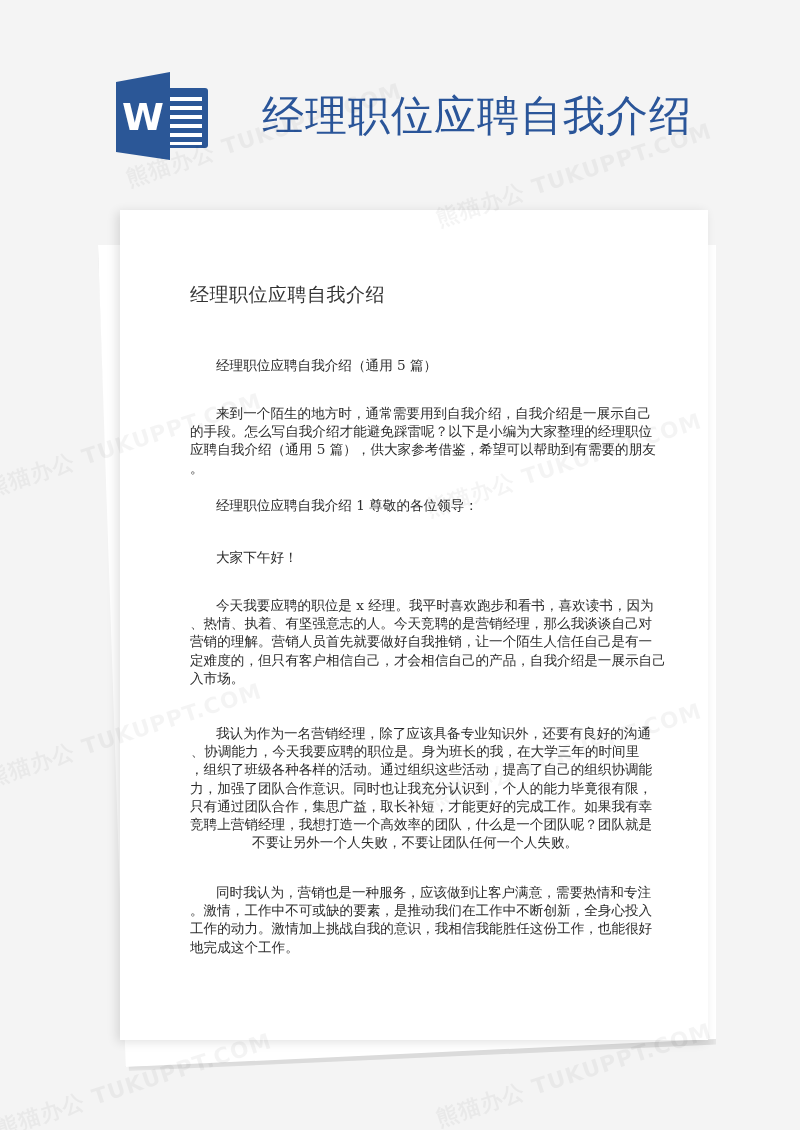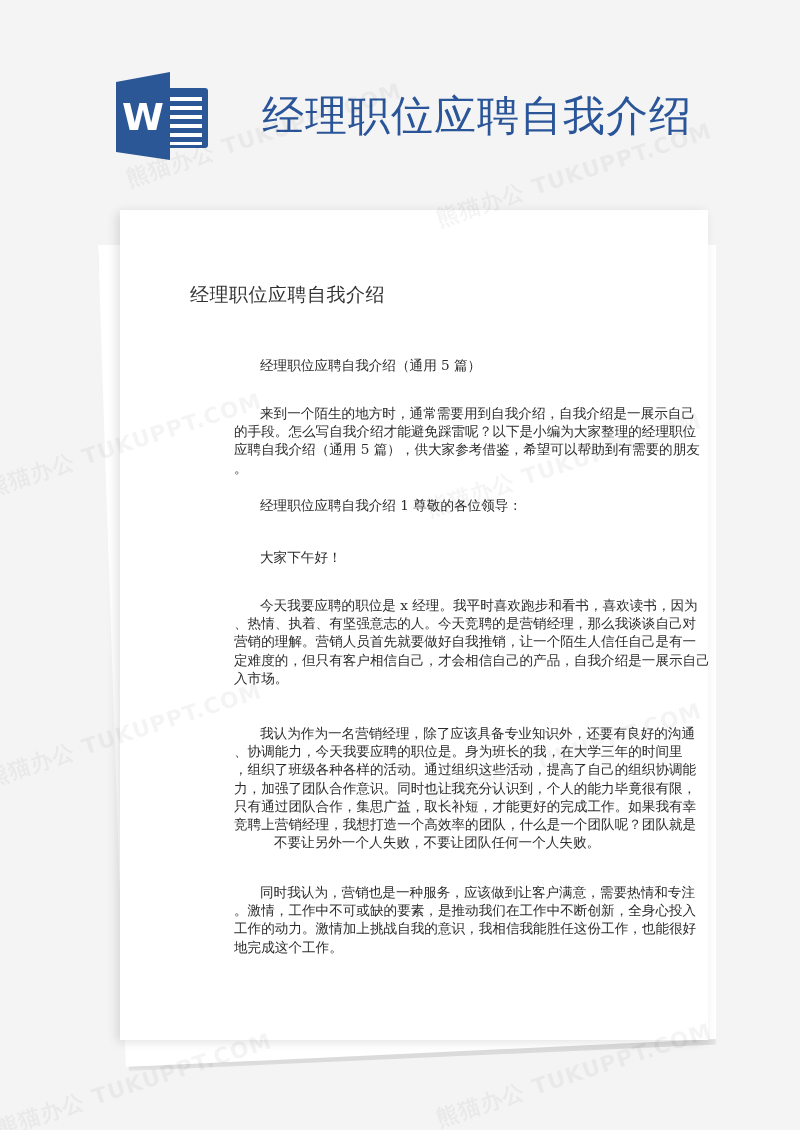--- a/index.html
+++ b/index.html
@@ -41,21 +41,21 @@
       box-shadow: -3px 2px 10px rgba(0,0,0,0.12);
     }
     .doc {
       position: absolute; left: 70px; top: 0; width: 450px;
       font-size: 13.6px; line-height: 18.2px; color: #2c2c2c;
     }
     .doc-title {
       position: absolute; left: 70px; top: 72px; font-size: 19px;
       color: #333; white-space: nowrap; letter-spacing: 0.5px;
     }
-    .line { white-space: nowrap; display: block; margin-left: 44px; }
+    .line { white-space: nowrap; display: block; }
     .indent { padding-left: 26px; }
     .para { position: absolute; left: 0; width: 450px; }
   </style>
 </head>
 <body>
 
 <div class="banner">
   <svg class="word-icon" viewBox="0 0 100 88">
     <rect x="44" y="16" width="52" height="60" rx="3" fill="#2b5797"></rect>
     <g fill="#ffffff">

